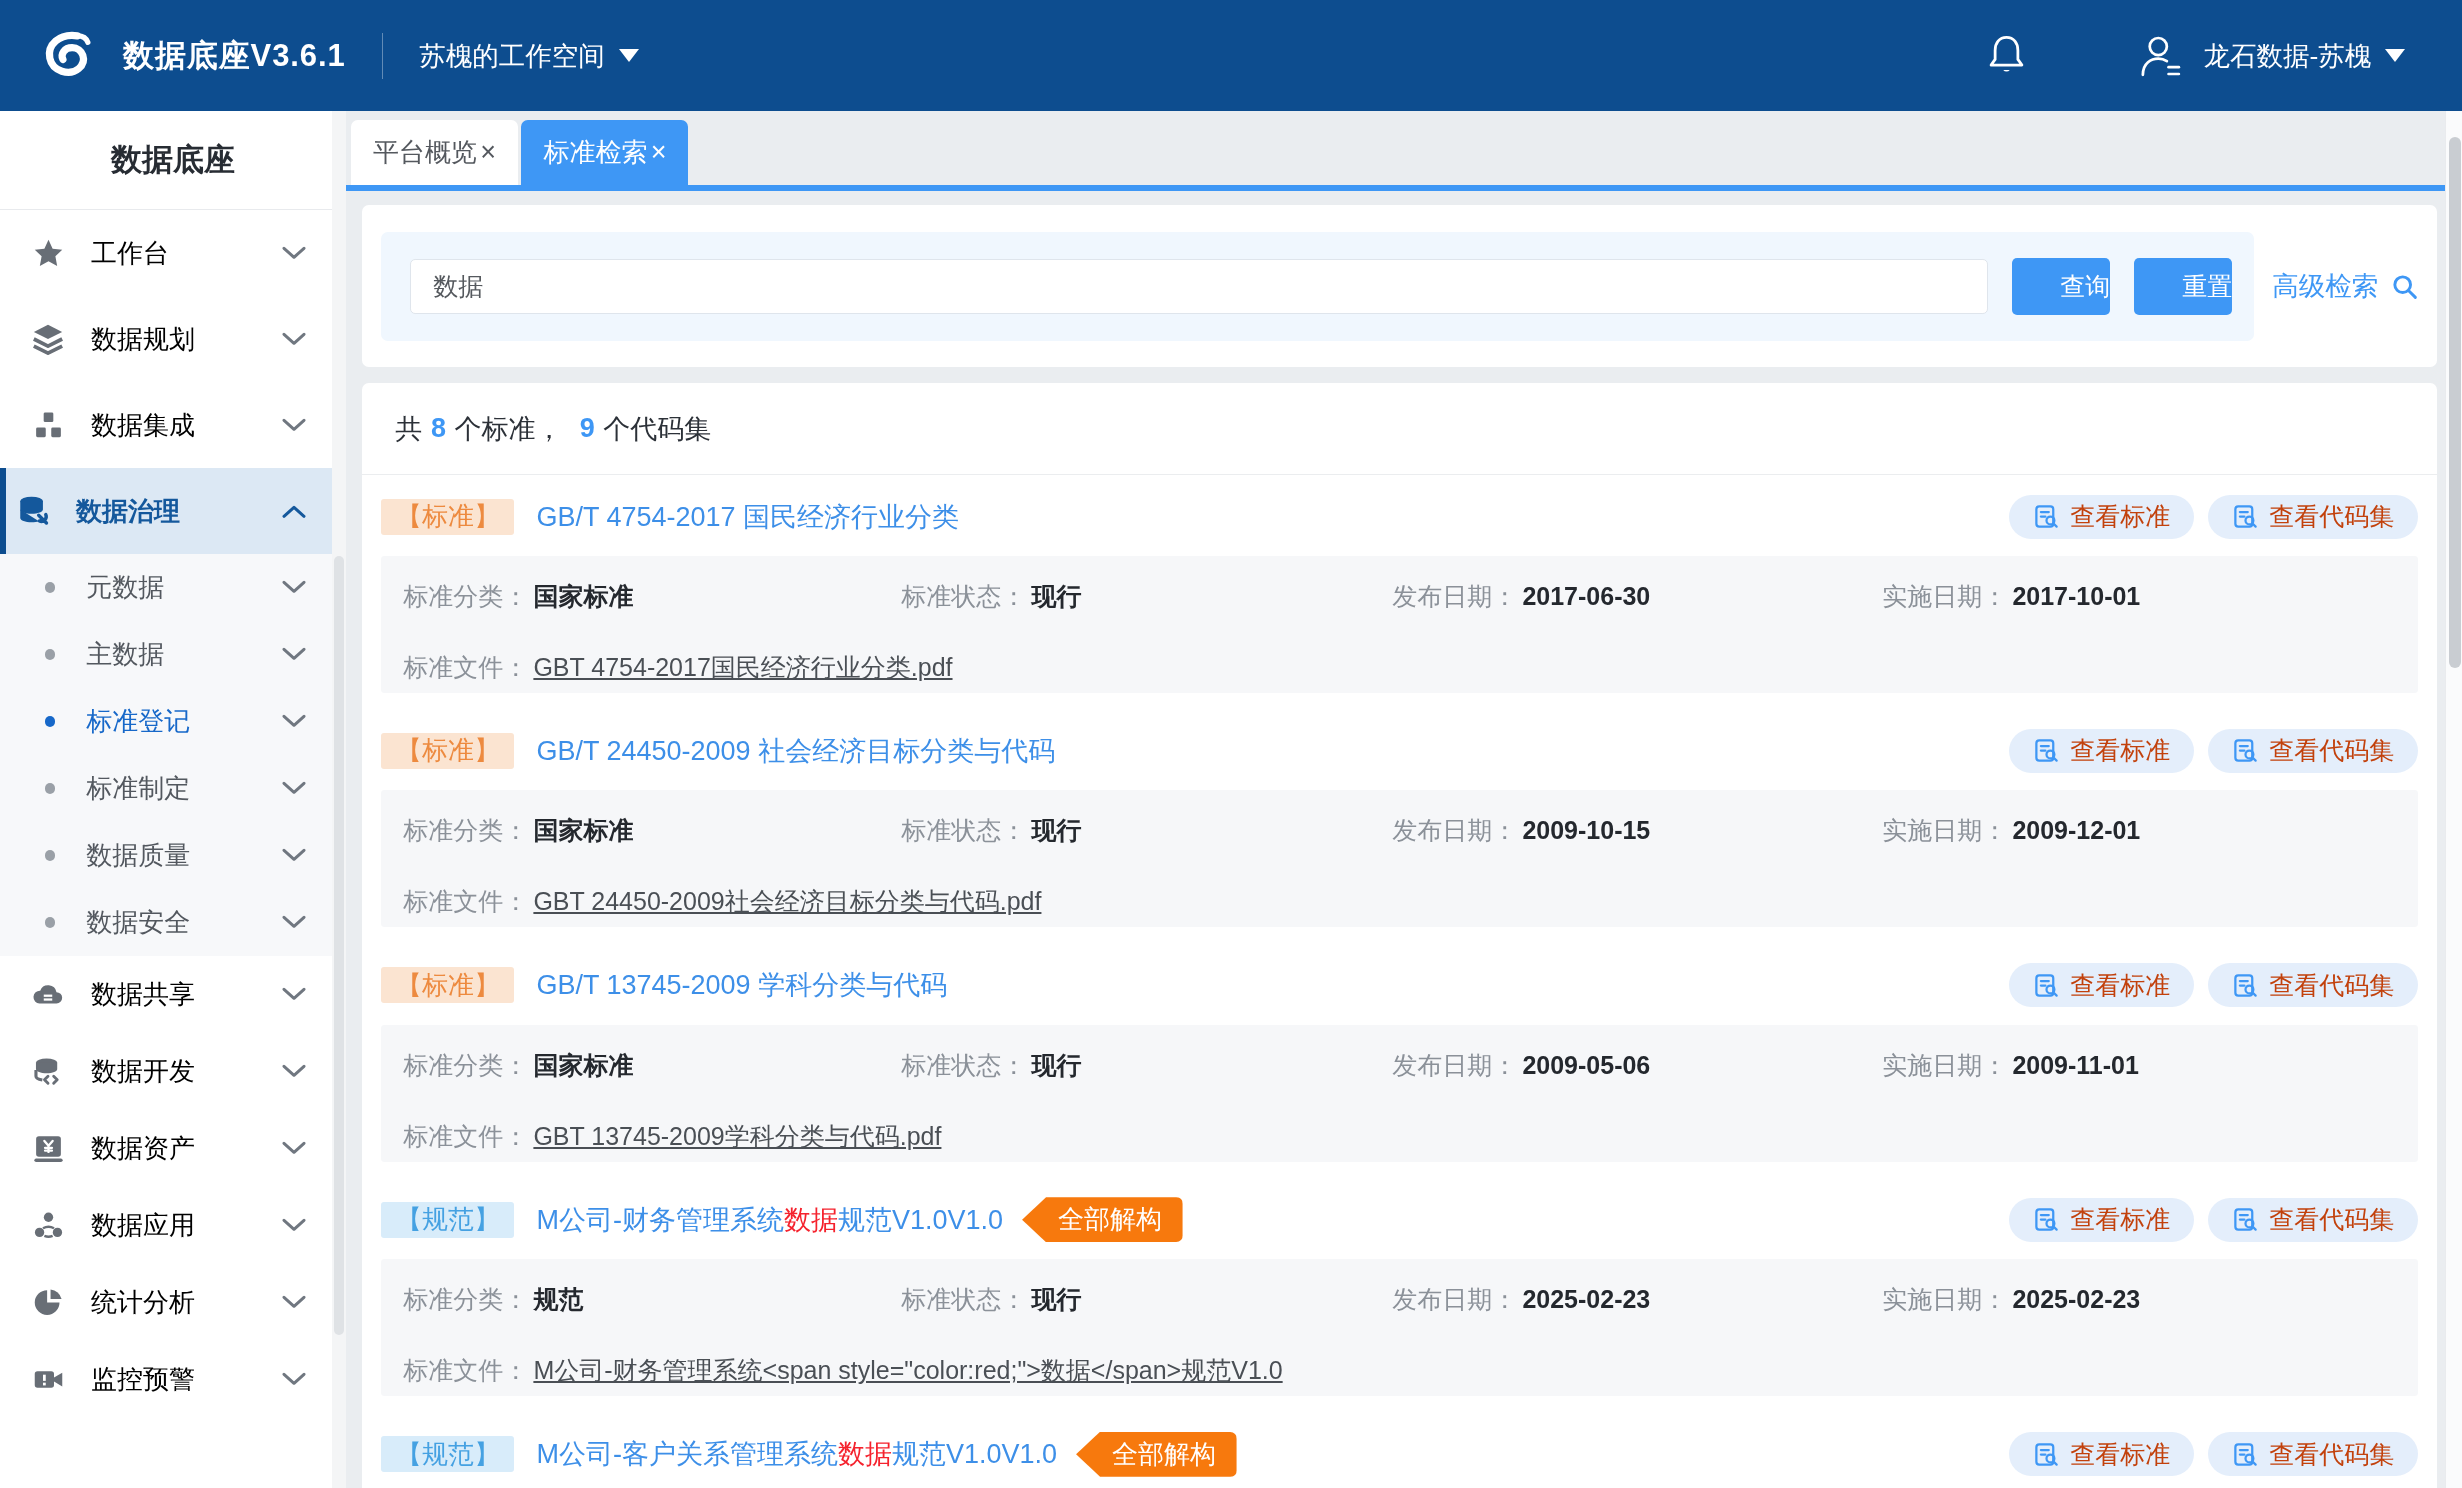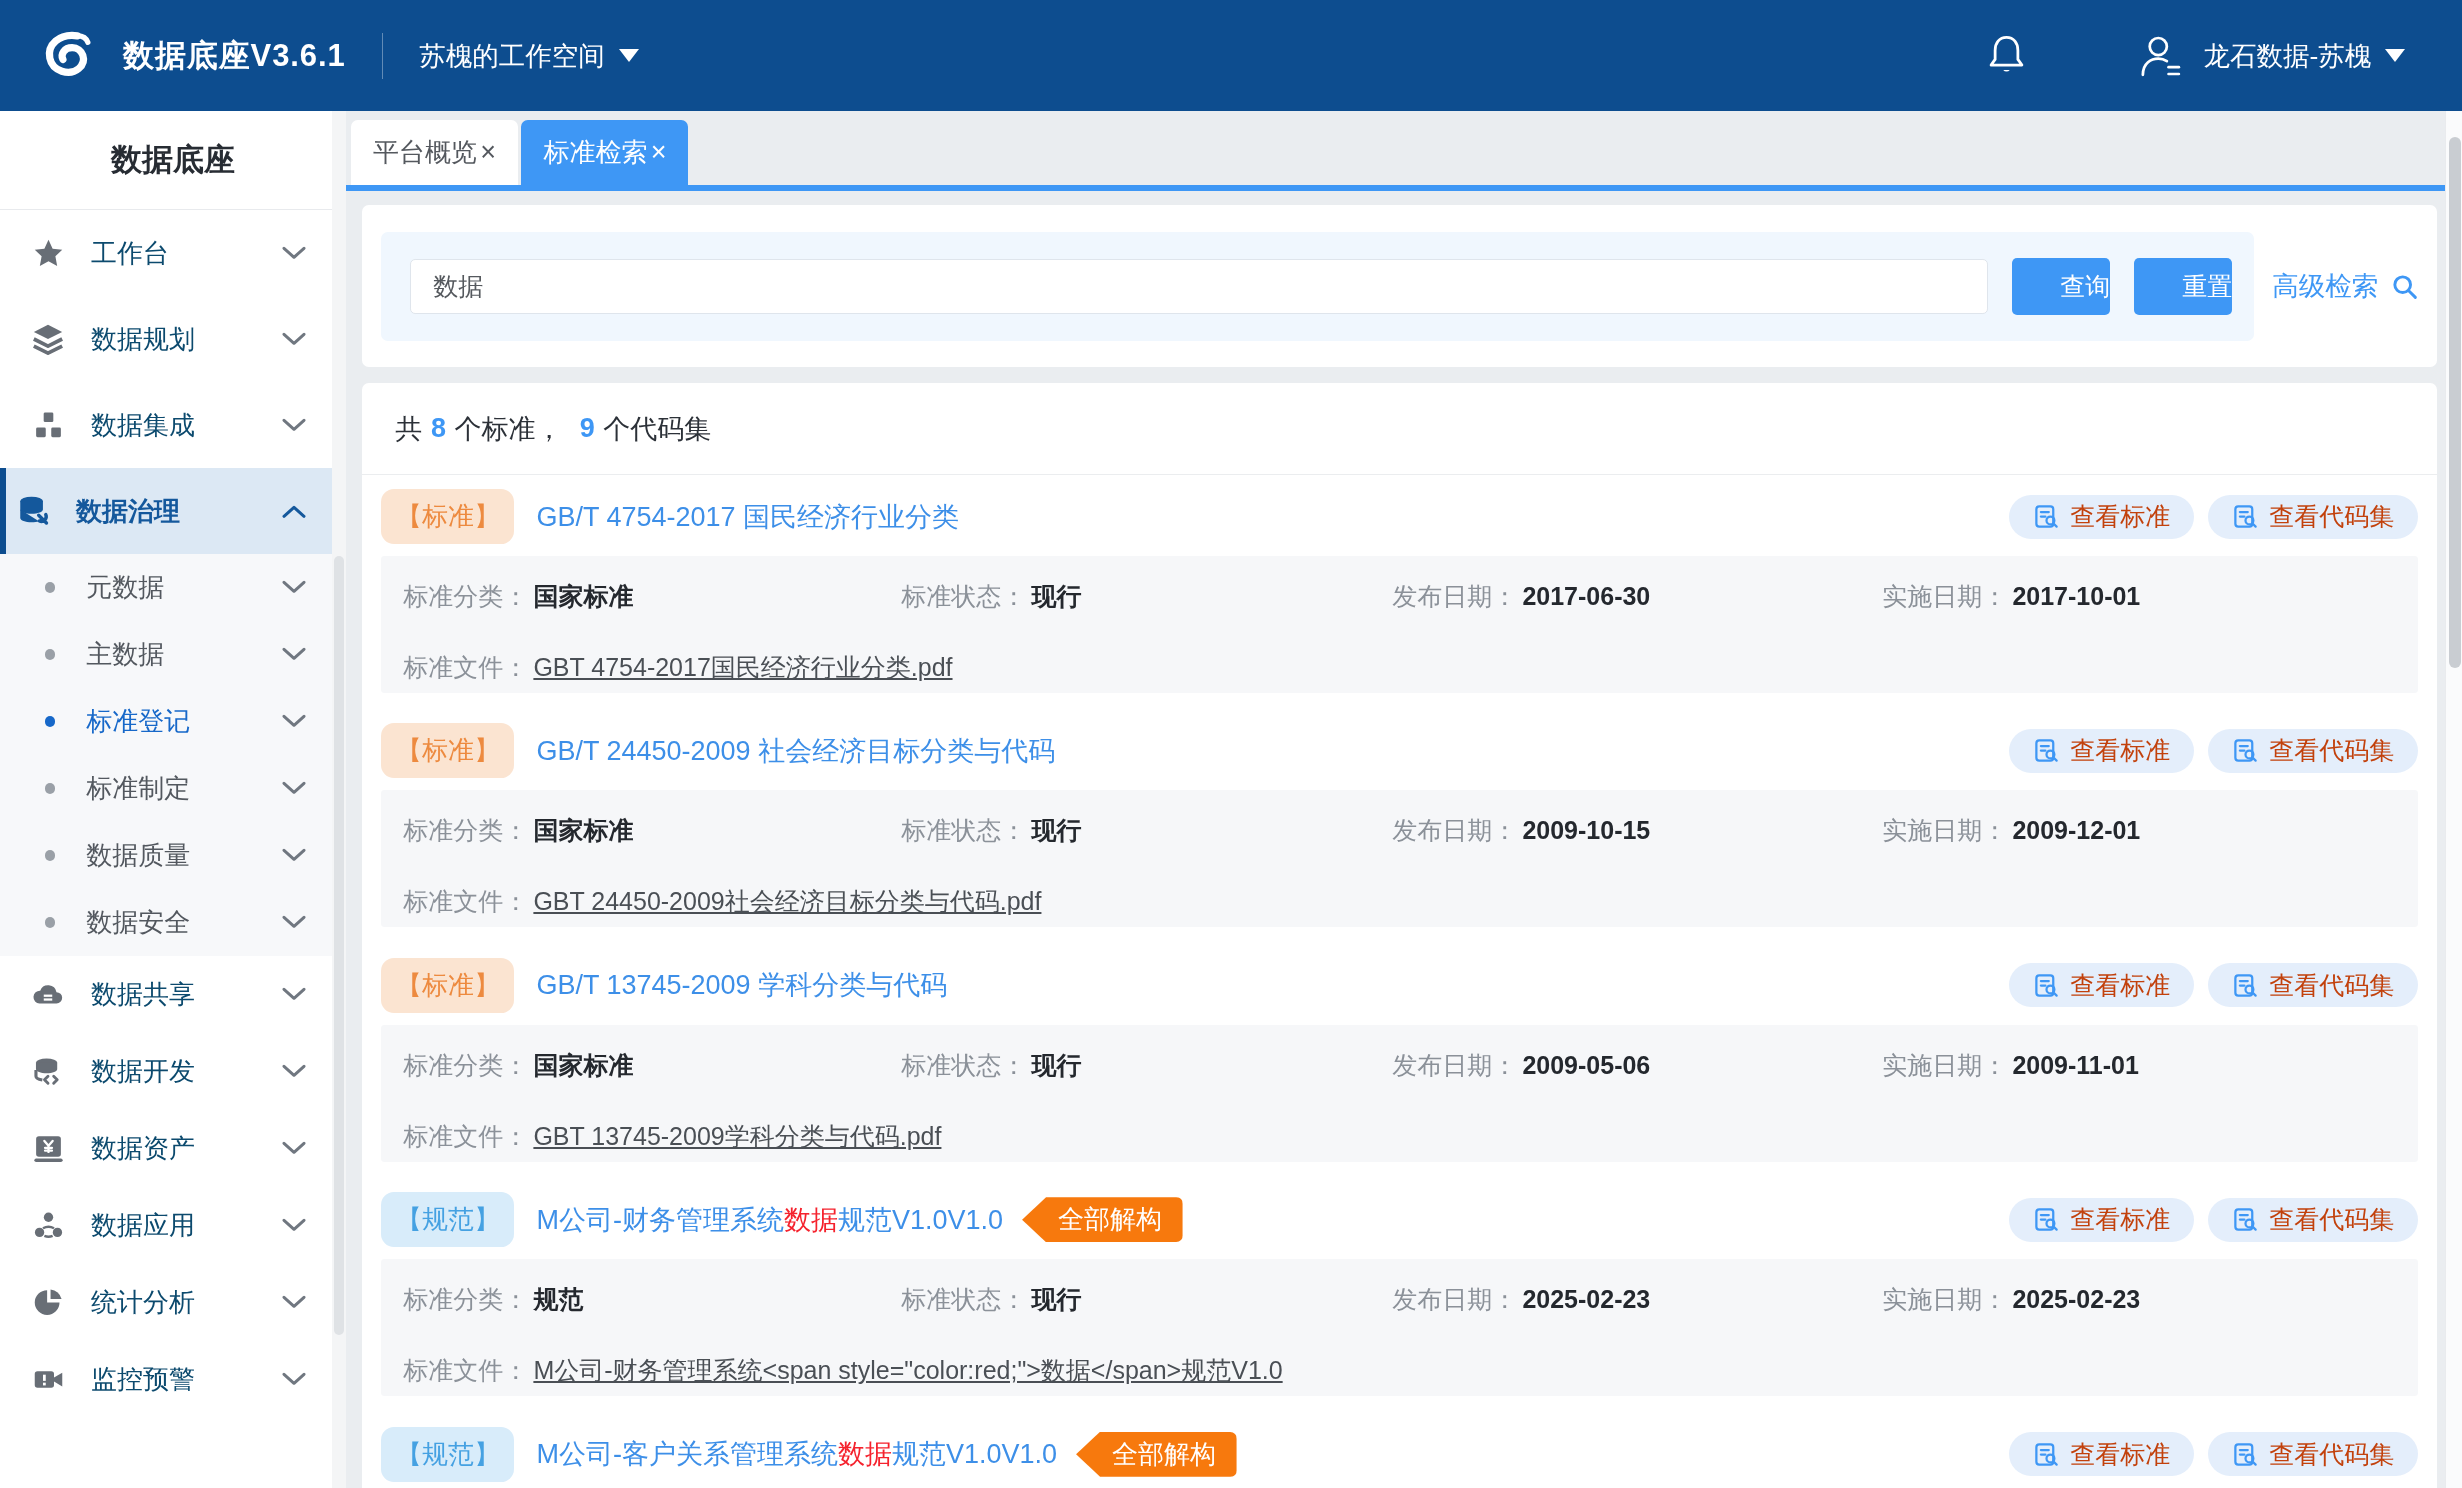--- a/index.html
+++ b/index.html
@@ -20,21 +20,21 @@
   .bell { margin-right:110px; cursor:pointer; }
   .user-group { display:flex; align-items:center; cursor:pointer; }
   .username { color:#fff; font-size:26.5px; margin-left:19px; }
 
   
   .sidebar { position:absolute; left:0; top:111px; bottom:0; width:346px; background:#fff; z-index:20; }
   .sidebar-title { height:99px; display:flex; align-items:center; justify-content:center;
     font-size:31px; font-weight:bold; color:#272c33; border-bottom:0.9px solid #e8eaed; }
   .nav { width:332px; }
   .nav-item { height:86px; display:flex; align-items:center; padding:0 26px 0 29px;
-    color:#0c4a6e; font-size:26px; cursor:pointer; }
+    color:#000000; font-size:26px; cursor:pointer; }
   .nav-item .nav-ic { width:38px; height:38px; flex:0 0 auto; display:flex; align-items:center; justify-content:center; }
   .nav-item .nav-lbl { margin-left:24px; flex:1; }
   .nav-item.active { background:#dce8f4; border-left:6.8px solid #0d4d8f; padding-left:8px;
     color:#14589c; font-weight:bold; }
   .chev { flex:0 0 auto; }
   .submenu { background:#f7f8fa; }
   .sub-item { height:67px; display:flex; align-items:center; padding:0 26px 0 45px;
     color:#53585f; font-size:26px; cursor:pointer; }
   .sub-item .dot { width:10.3px; height:10.3px; border-radius:50%; background:#9aa0a7; flex:0 0 auto; }
   .sub-item .nav-lbl { margin-left:31px; flex:1; }
@@ -71,22 +71,22 @@
   .results-card { margin:16.3px 26px 0 16.3px; width:2075px; height:1199px; background:#fff;
     border-radius:6.8px; overflow:hidden; }
   .count-row { height:92px; display:flex; align-items:center; padding-left:33px; font-size:27px;
     color:#2c3138; border-bottom:0.9px solid #ebedef; }
   .count-row .num { color:#3e97f5; font-weight:bold; margin:0 8.6px; }
   .count-row .mid { margin-right:8.6px; }
   .card-list { padding:8.6px 19px 0 19px; }
   .result-card { margin-top:34px; }
   .result-card:first-child { margin-top:8.6px; }
   .card-head { height:48px; display:flex; align-items:center; }
-  .type-badge { height:55px; display:flex; align-items:center; padding:0 14.6px; font-size:26px;
-    border-radius:13px; flex:0 0 auto; }
+  .type-badge { height:36px; display:flex; align-items:center; padding:0 14.6px; font-size:26px;
+    border-radius:3px; flex:0 0 auto; }
   .type-badge.std { background:#fbe4d1; color:#ed8a3f; }
   .type-badge.spec { background:#d8ecfa; color:#45a1e2; }
   .card-title { margin-left:22px; font-size:27px; color:#3d8fe8; text-decoration:none; cursor:pointer; }
   .card-title .hl { color:#f5222d; }
   .parsed-badge { margin-left:19px; height:45px; line-height:45px; padding:0 20.5px 0 36px;
     background:#f7790d; color:#fff; font-size:26px; border-radius:6.8px;
     clip-path:polygon(0 50%, 24px 0, 100% 0, 100% 100%, 24px 100%); }
   .head-spacer { flex:1; }
   .pill { height:44px; display:flex; align-items:center; background:#e4eefb; color:#c2410c;
     border:none; border-radius:25px; padding:0 24px; font-size:25px; margin-left:13.7px;

